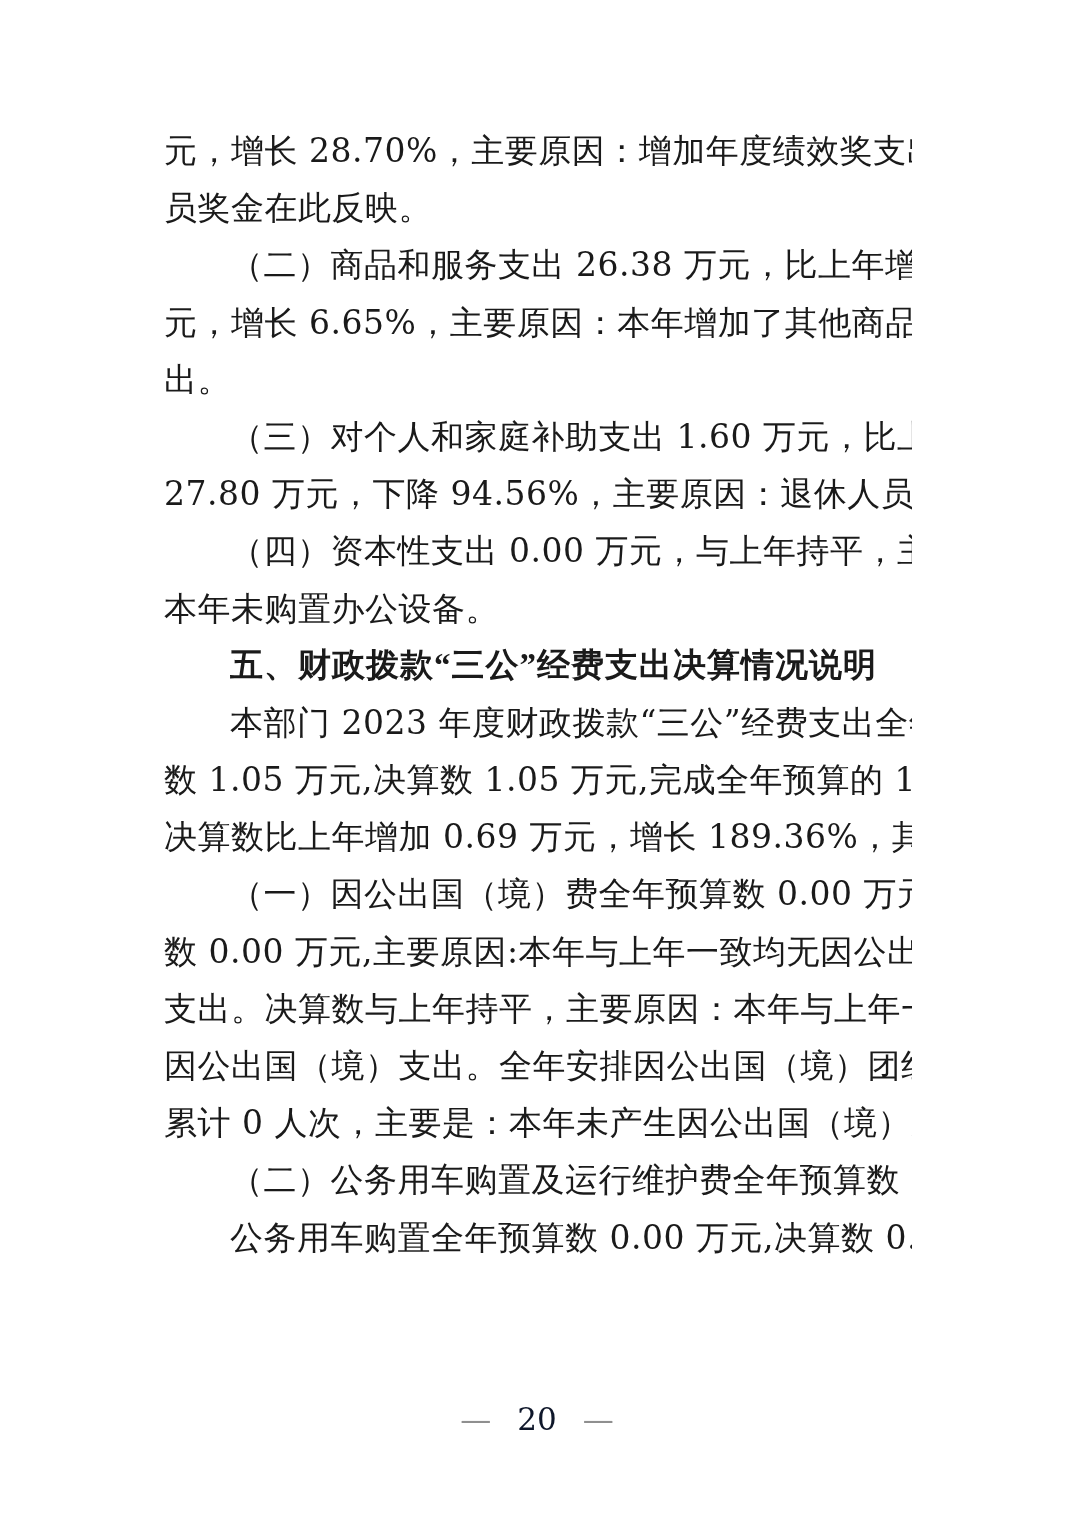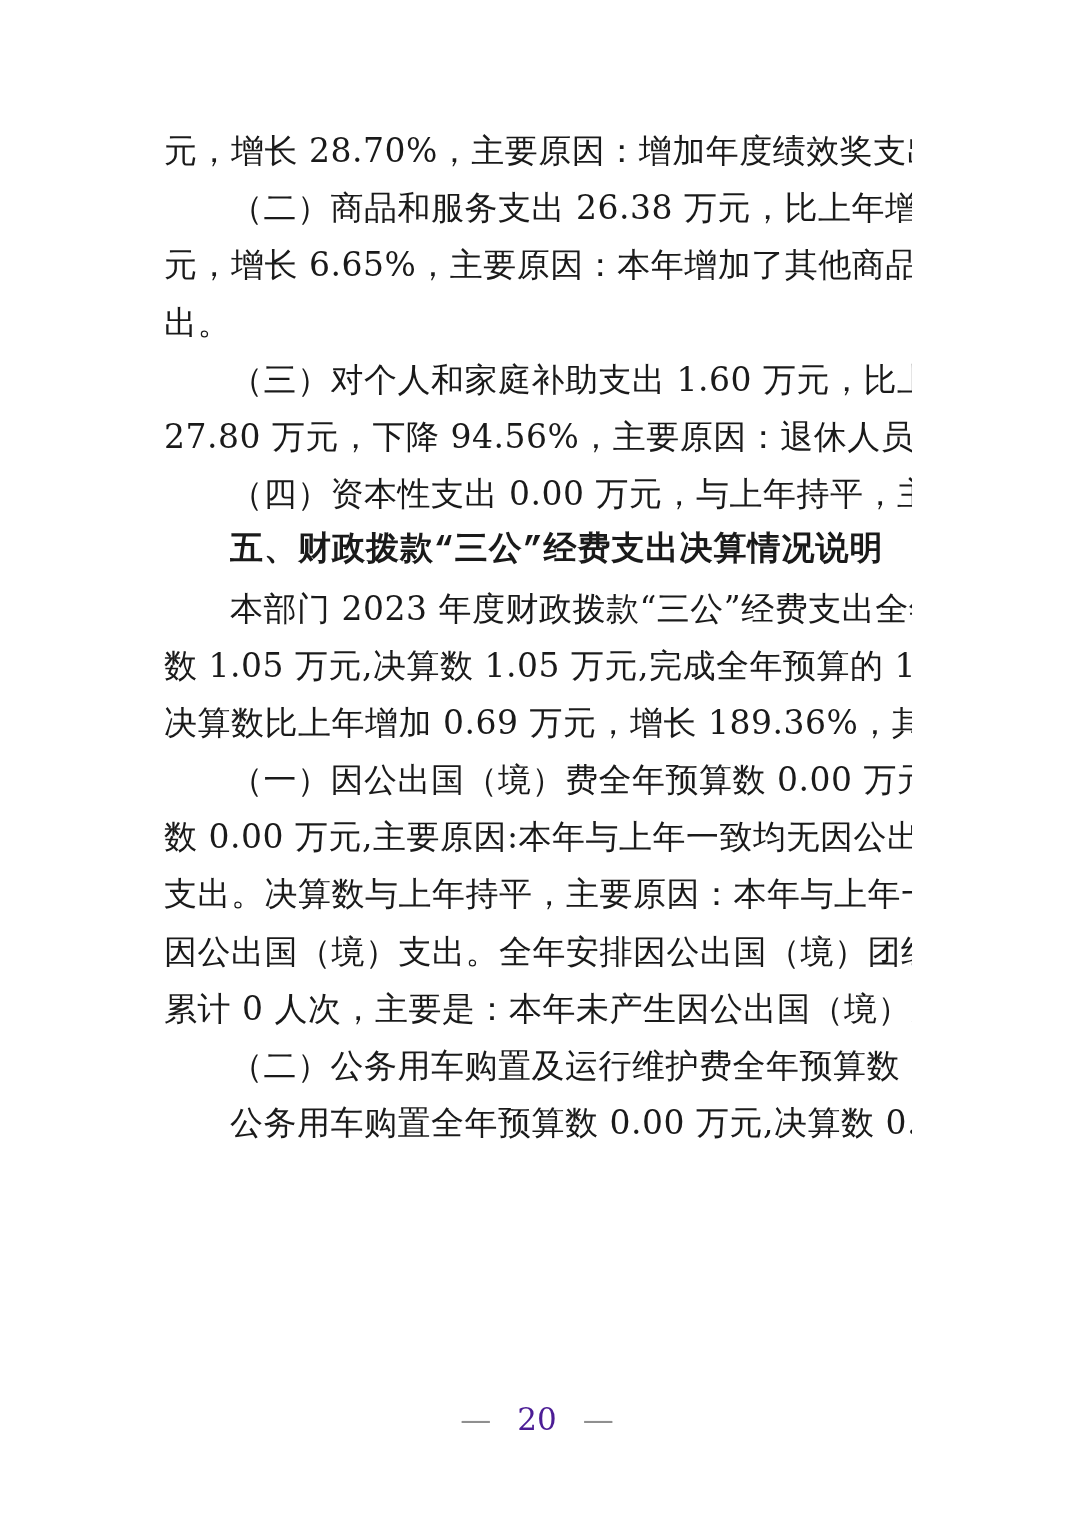--- a/index.html
+++ b/index.html
@@ -38,56 +38,58 @@
   .fill {
     text-align: justify;
     text-align-last: justify;
   }
   
   .indent {
     text-indent: 66px;
   }
   
   .heading {
-    font-family: Liberation Mono, monospace;
+    font-family: Liberation Serif, serif;
     font-weight: 700;
     letter-spacing: 1px;
   }
   .footer {
     position: absolute;
     left: 0;
     top: 1396px;
     width: 100%;
     display: flex;
     justify-content: center;
     align-items: center;
     gap: 26px;
     font-size: 31px;
     line-height: 46px;
   }
   .footer .dash {
     color: #8f8f8f;
     font-weight: 400;
   }
   .footer .num {
-    color: #4c1d95;
+    color: #0f172a;
   }
 </style>
 </head>
 <body>
 
 <div class="page">
   <div class="content">
     <div class="line fill">元，增长 28.70%，主要原因：增加年度绩效奖支出及退休人</div>
+    <div class="line">员奖金在此反映。</div>
     <div class="line indent fill">（二）商品和服务支出 26.38 万元，比上年增加 1.65 万</div>
     <div class="line fill">元，增长 6.65%，主要原因：本年增加了其他商品和服务支</div>
     <div class="line">出。</div>
     <div class="line indent fill">（三）对个人和家庭补助支出 1.60 万元，比上年减少</div>
     <div class="line fill">27.80 万元，下降 94.56%，主要原因：退休人员奖金在工资</div>
     <div class="line indent fill">（四）资本性支出 0.00 万元，与上年持平，主要原因:</div>
+    <div class="line">本年未购置办公设备。</div>
     <div class="line indent heading">五、财政拨款“三公”经费支出决算情况说明</div>
     <div class="line indent fill">本部门 2023 年度财政拨款“三公”经费支出全年预算</div>
     <div class="line fill">数 1.05 万元,决算数 1.05 万元,完成全年预算的 100.00%;</div>
     <div class="line">决算数比上年增加 0.69 万元，增长 189.36%，其中：</div>
     <div class="line indent fill">（一）因公出国（境）费全年预算数 0.00 万元，决算</div>
     <div class="line fill">数 0.00 万元,主要原因:本年与上年一致均无因公出国(境)</div>
     <div class="line fill">支出。决算数与上年持平，主要原因：本年与上年一致均无</div>
     <div class="line fill">因公出国（境）支出。全年安排因公出国（境）团组 0 个，</div>
     <div class="line">累计 0 人次，主要是：本年未产生因公出国（境）支出。</div>
     <div class="line indent fill">（二）公务用车购置及运行维护费全年预算数 0.00 万</div>

